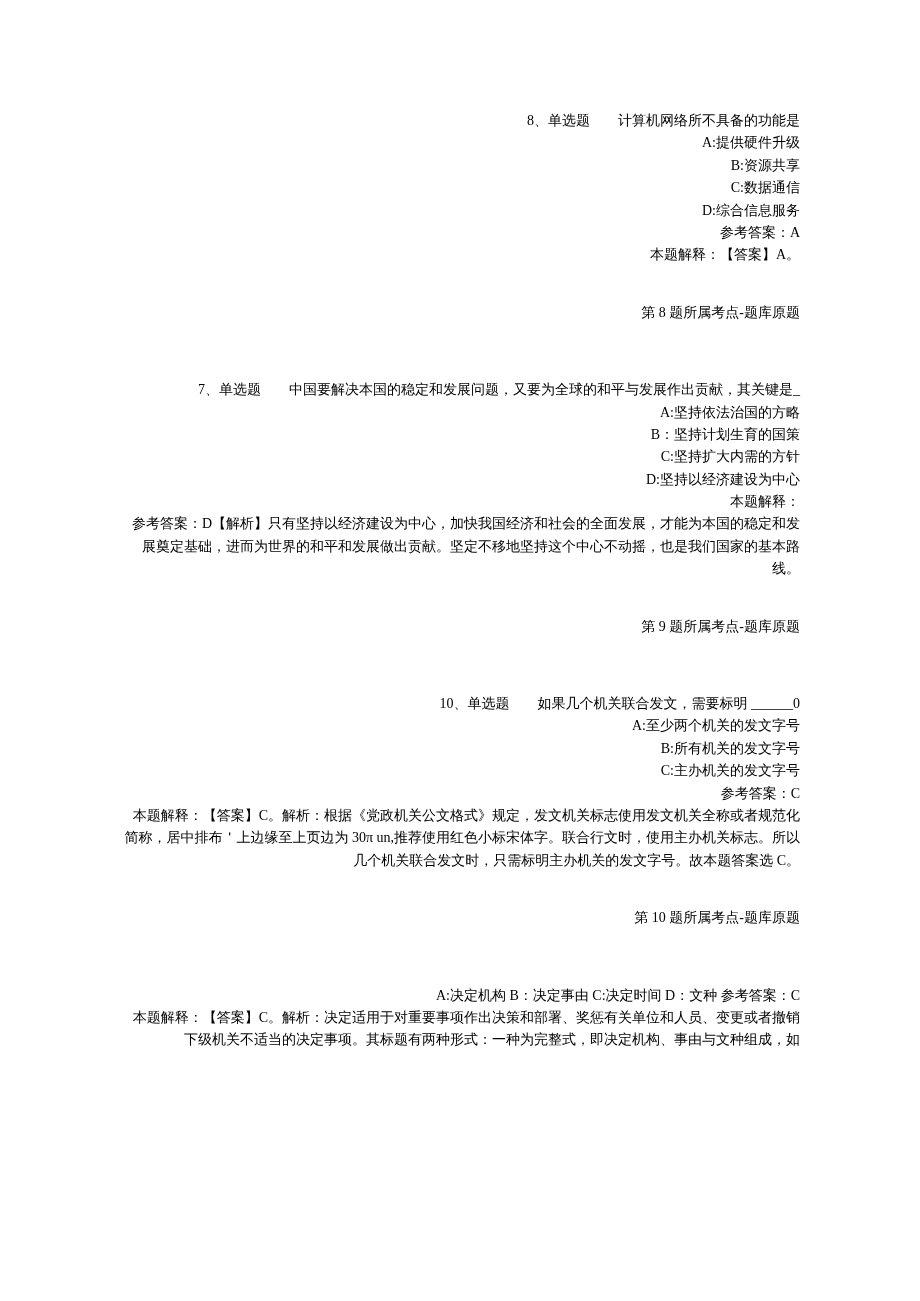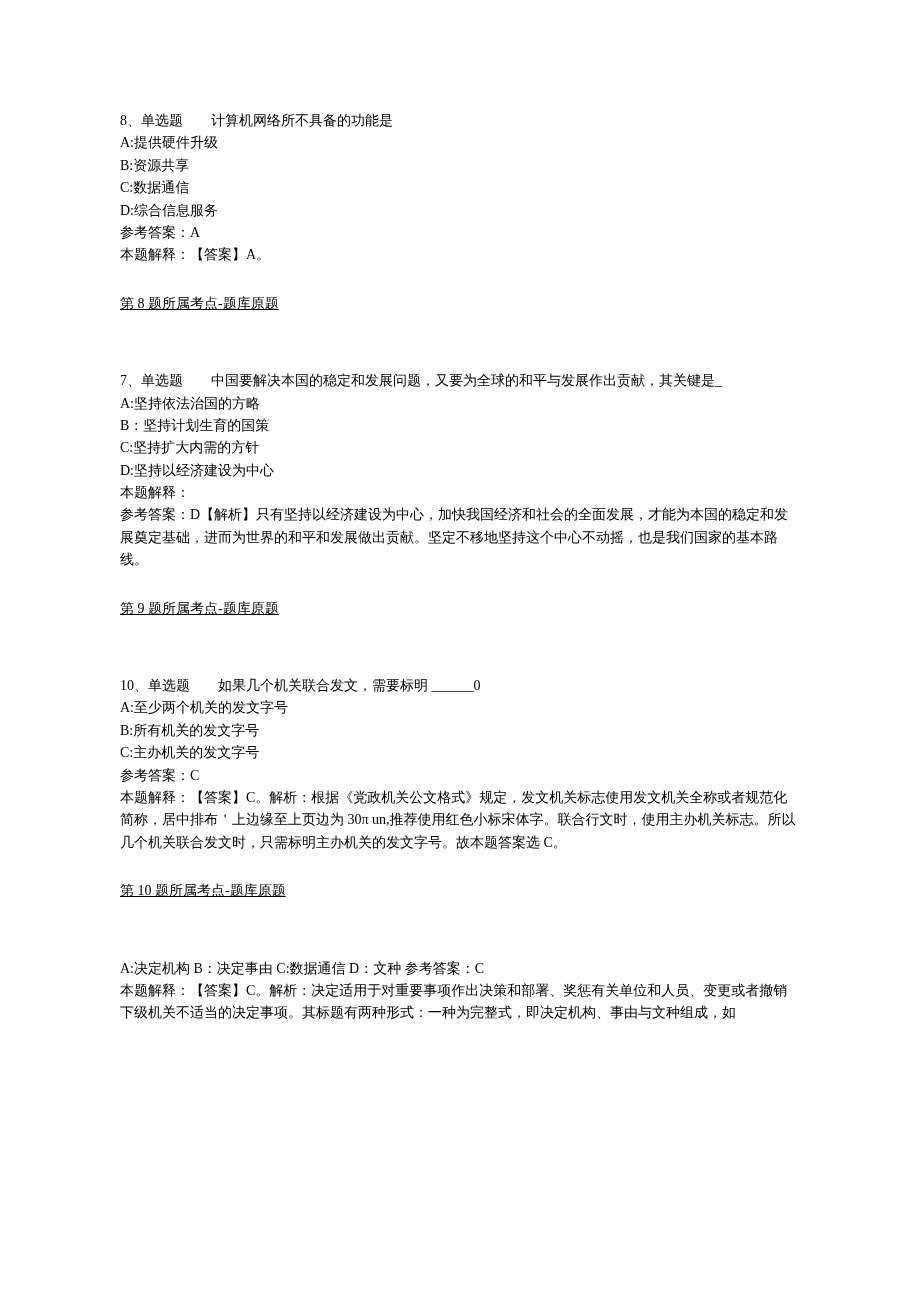--- a/index.html
+++ b/index.html
@@ -12,27 +12,27 @@
     color: #000000;
   }
   .page {
     width: 920px;
     min-height: 1301px;
     padding: 110px 120px 80px 120px;
     box-sizing: border-box;
   }
   .block {
     margin-bottom: 55px;
+    text-align: right;
   }
   .line {
     white-space: pre-wrap;
   }
   .topic-ref {
-    margin-top: 26px;
-    text-decoration: underline;
+    margin-top: 35px;
   }
 </style>
 </head>
 <body>
 
 <div class="page">
 
   <div class="block">
     <div class="line">8、单选题　　计算机网络所不具备的功能是</div>
     <div class="line">A:提供硬件升级</div>
@@ -59,17 +59,17 @@
     <div class="line">10、单选题　　如果几个机关联合发文，需要标明 ______0</div>
     <div class="line">A:至少两个机关的发文字号</div>
     <div class="line">B:所有机关的发文字号</div>
     <div class="line">C:主办机关的发文字号</div>
     <div class="line">参考答案：C</div>
     <div class="line">本题解释：【答案】C。解析：根据《党政机关公文格式》规定，发文机关标志使用发文机关全称或者规范化简称，居中排布＇上边缘至上页边为 30π un,推荐使用红色小标宋体字。联合行文时，使用主办机关标志。所以几个机关联合发文时，只需标明主办机关的发文字号。故本题答案选 C。</div>
     <div class="line topic-ref">第 10 题所属考点-题库原题</div>
   </div>
 
   <div class="block">
-    <div class="line">A:决定机构 B：决定事由 C:数据通信 D：文种 参考答案：C</div>
+    <div class="line">A:决定机构 B：决定事由 C:决定时间 D：文种 参考答案：C</div>
     <div class="line">本题解释：【答案】C。解析：决定适用于对重要事项作出决策和部署、奖惩有关单位和人员、变更或者撤销下级机关不适当的决定事项。其标题有两种形式：一种为完整式，即决定机构、事由与文种组成，如</div>
   </div>
 
 </div>
 
 </body></html>

